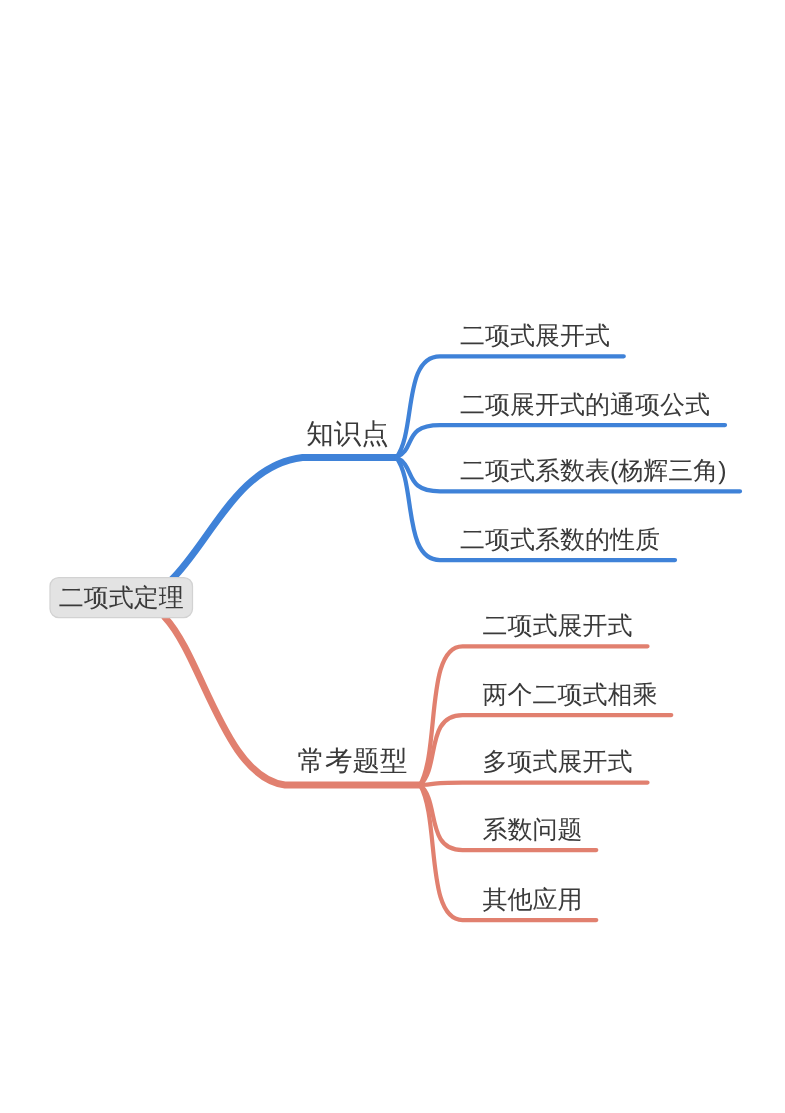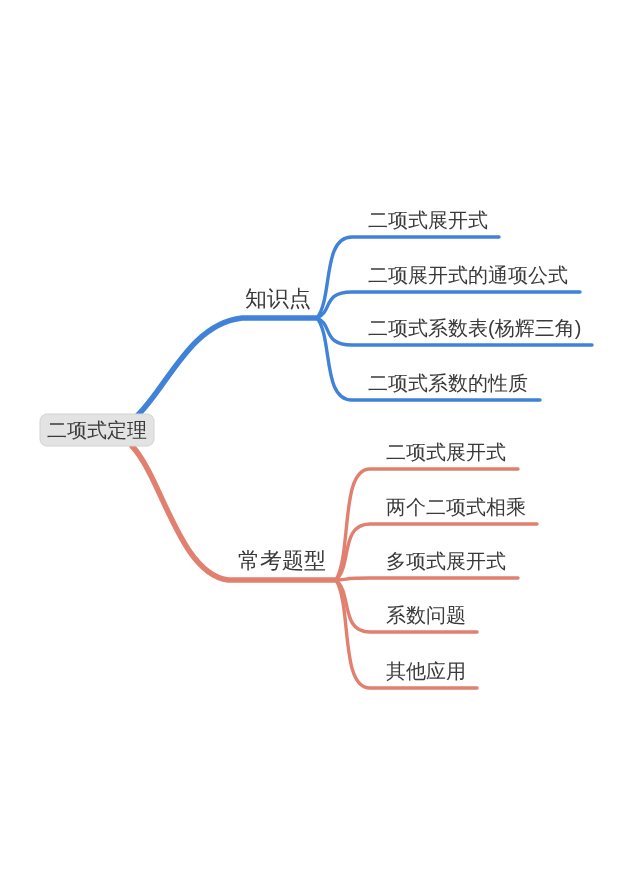--- a/index.html
+++ b/index.html
@@ -7,20 +7,21 @@
     padding: 0;
     background: #ffffff;
     font-family: "Liberation Sans", "DejaVu Sans", sans-serif;
   }
   .canvas-wrap {
     position: relative;
     width: 628px;
     height: 788px;
     background: #ffffff;
     overflow: hidden;
+    margin-top: 48px;
   }
   svg text {
     font-family: "Liberation Sans", "DejaVu Sans", sans-serif;
     fill: #3a3a3a;
     user-select: none;
   }
   svg path {
     fill: none;
     stroke-linecap: round;
     stroke-linejoin: round;

